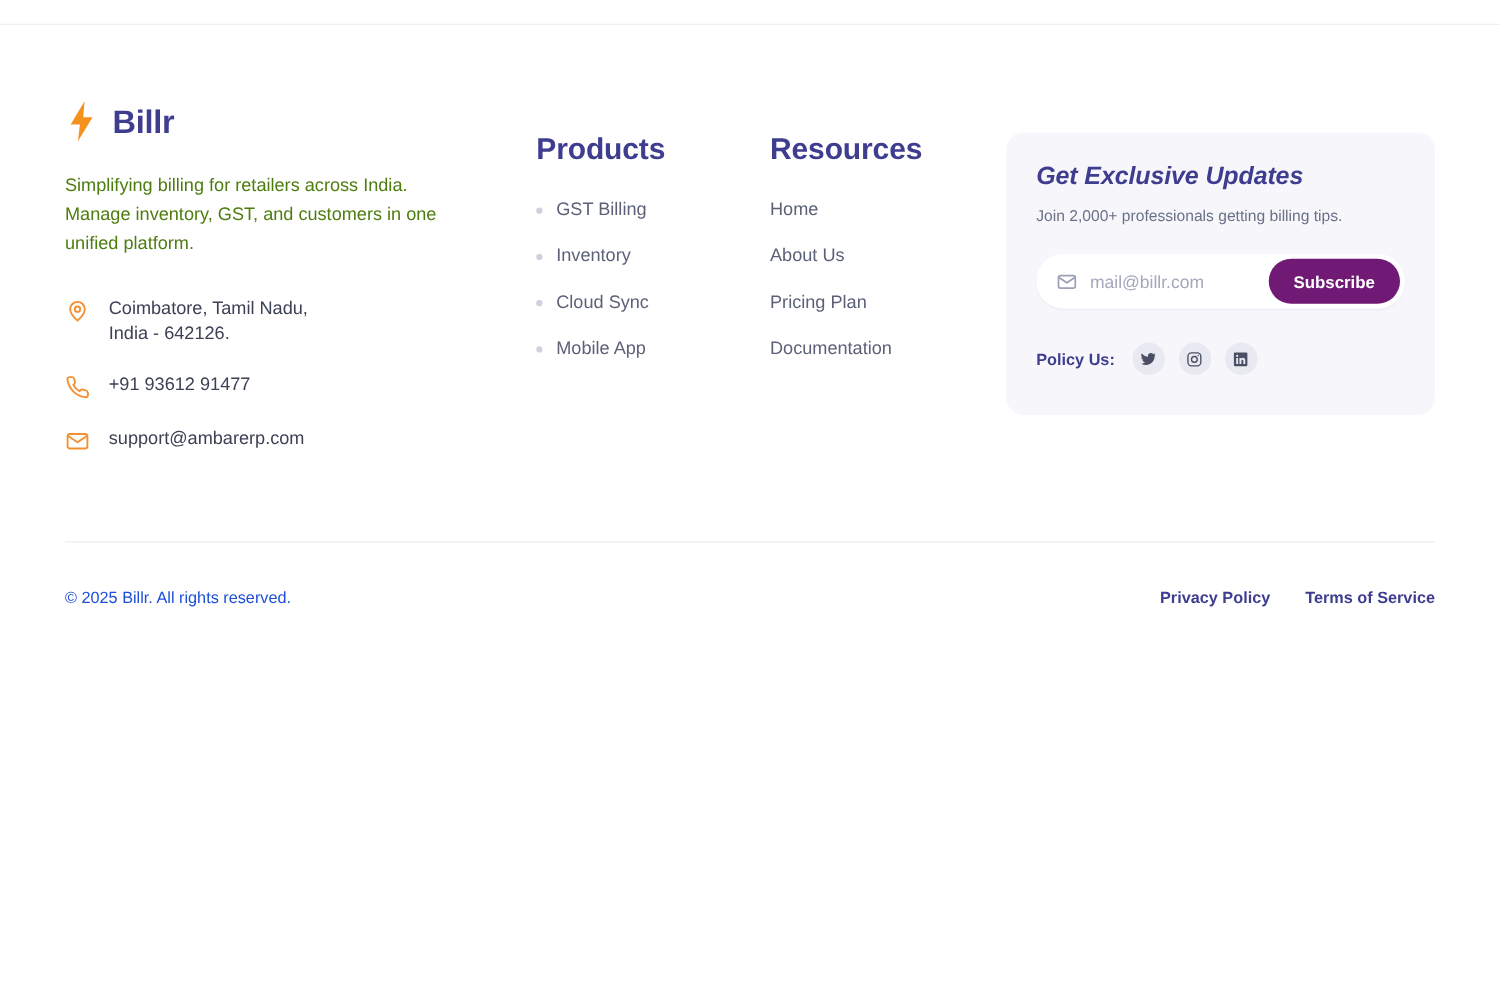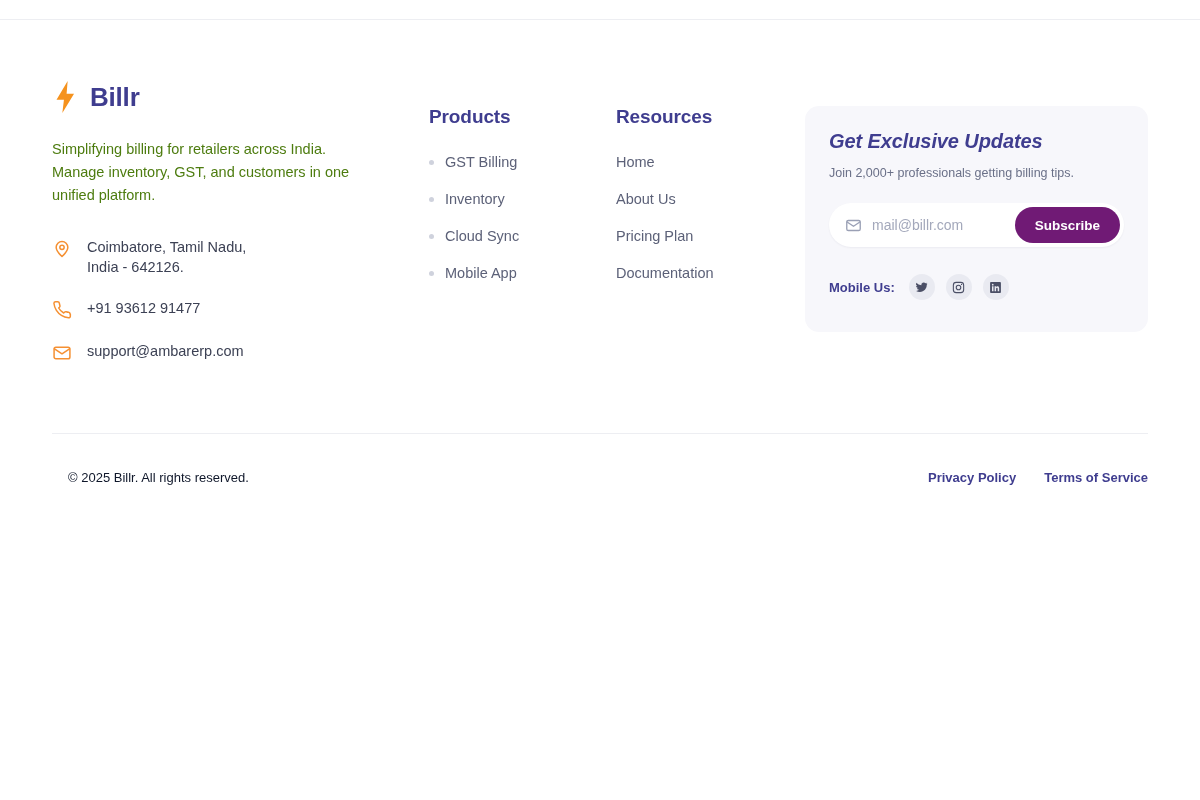--- a/index.html
+++ b/index.html
@@ -101,21 +101,21 @@
   
   .links-col {
     position: absolute;
     top: 86px;
   }
 
   .links-col.products { left: 429px; width: 150px; }
   .links-col.resources { left: 616px; width: 170px; }
 
   .col-title {
-    font-size: 19px;
+    font-size: 24px;
     font-weight: 700;
     color: #3f3d8f;
     margin: 0 0 26px 0;
     letter-spacing: -0.1px;
   }
 
   .links-list {
     list-style: none;
     margin: 0;
     padding: 0;
@@ -249,23 +249,23 @@
     top: 413px;
     left: 52px;
     width: 1096px;
     height: 1px;
     background: #edeef2;
   }
 
   .copyright {
     position: absolute;
     top: 450px;
-    left: 68px;
+    left: 52px;
     font-size: 13px;
-    color: #0f172a;
+    color: #1d4ed8;
   }
 
   .legal-links {
     position: absolute;
     top: 450px;
     right: 52px;
     display: flex;
     gap: 28px;
   }
 
@@ -383,21 +383,21 @@
           <svg viewBox="0 0 24 24" width="17" height="17" fill="none" stroke="currentColor" stroke-width="1.9" stroke-linecap="round" stroke-linejoin="round">
             <rect x="2.5" y="5" width="19" height="14" rx="2.2"></rect>
             <path d="M3 7l9 6 9-6"></path>
           </svg>
         </span>
         <input class="email-input" type="email" placeholder="mail@billr.com" value="" style="">
         <button class="subscribe-btn">Subscribe</button>
       </div>
 
       <div class="follow-row">
-        <span class="follow-label">Mobile Us:</span>
+        <span class="follow-label">Policy Us:</span>
 
         <span class="social">
           <span>
             <svg viewBox="0 0 24 24" fill="currentColor" aria-hidden="true">
               <path d="M23 4.9a9 9 0 01-2.6.7 4.5 4.5 0 002-2.5 9 9 0 01-2.9 1.1A4.5 4.5 0 0011.7 8a12.7 12.7 0 01-9.2-4.7 4.5 4.5 0 001.4 6 4.4 4.4 0 01-2-.6 4.5 4.5 0 003.6 4.4 4.5 4.5 0 01-2 .1 4.5 4.5 0 004.2 3.1A9 9 0 012 18.3a12.7 12.7 0 006.9 2c8.3 0 12.8-6.9 12.8-12.8v-.6A9 9 0 0023 4.9z"></path>
             </svg>
           </span>
         </span>
 
         <span class="social">

